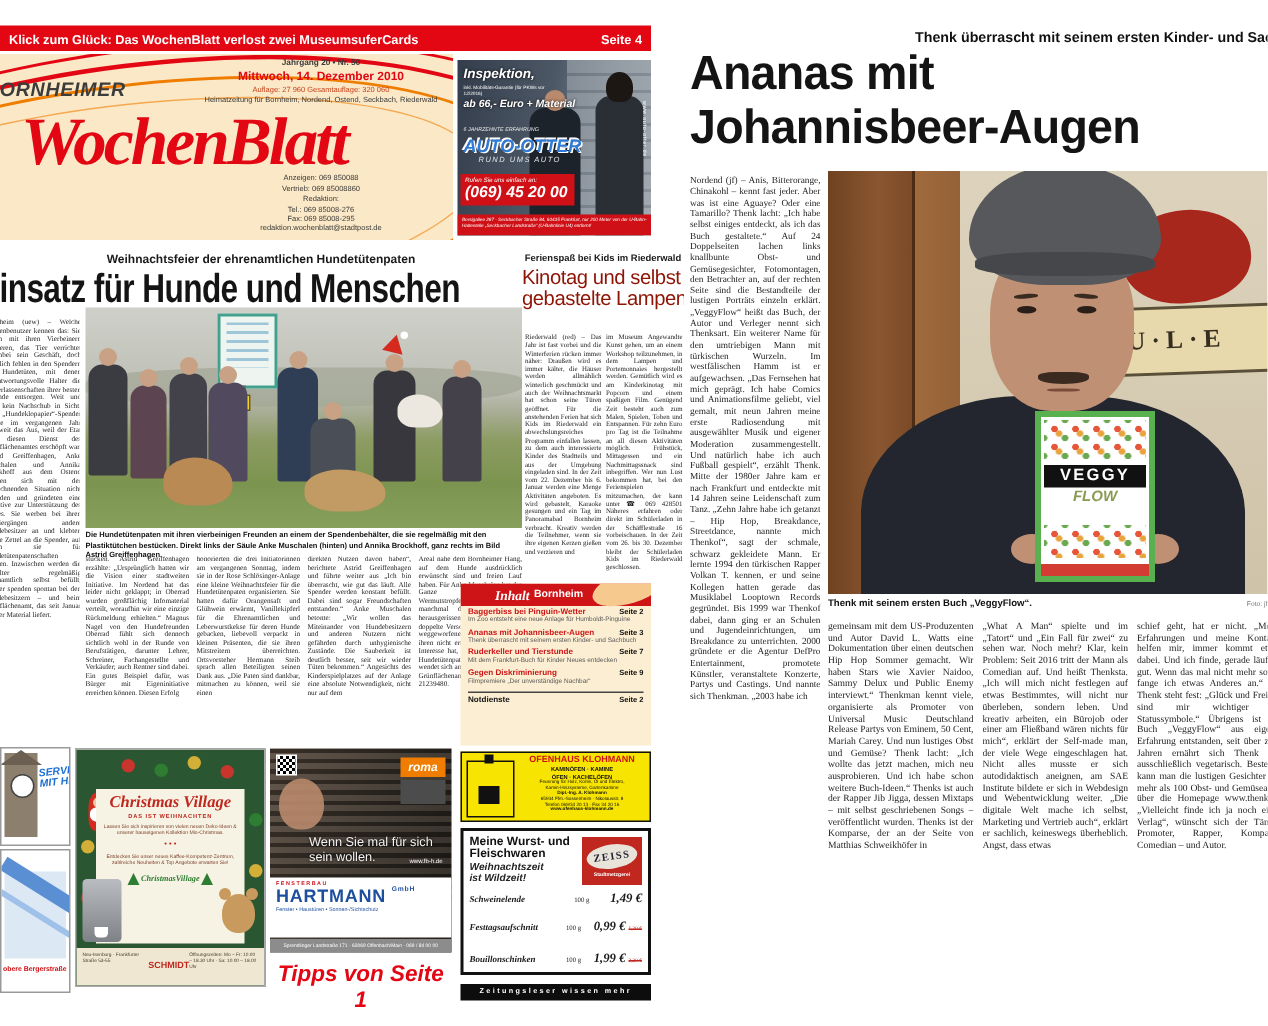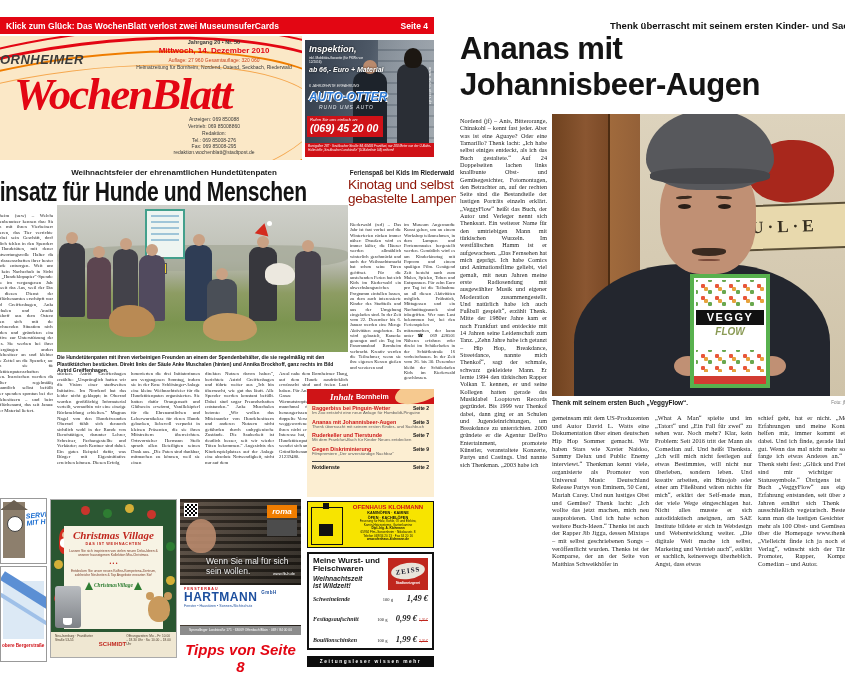--- a/index.html
+++ b/index.html
@@ -402,21 +402,21 @@
     <div id="rm-claim">Wenn Sie mal für sich sein wollen.</div>
     <div id="rm-url">www.fb-h.de</div>
     <div id="rm-white">
       <div id="rm-pre">FENSTERBAU</div>
       <div id="rm-name"><span>HARTMANN</span> <span class="g">GmbH</span></div>
       <div id="rm-line">Fenster • Haustüren • Sonnen-/Sichtschutz</div>
     </div>
     <div id="rm-addr">Sprendlinger Landstraße 171 · 63069 Offenbach/Main · 069 / 84 00 00</div>
   </div>
 
-  <div id="tipps" class="abs">Tipps von Seite 8</div>
+  <div id="tipps" class="abs">Tipps von Seite 1</div>
 
   <div id="adkloh" class="abs">
     <div id="kl-stove">
         <div class="pipe"></div>
         <div class="fire"></div>
       </div>
     <div id="kl-tx">
       <div id="kl-t">OFENHAUS KLOHMANN</div>
       <div class="kl-b">KAMINÖFEN · KAMINE</div>
       <div class="kl-b">ÖFEN · KACHELÖFEN</div>

